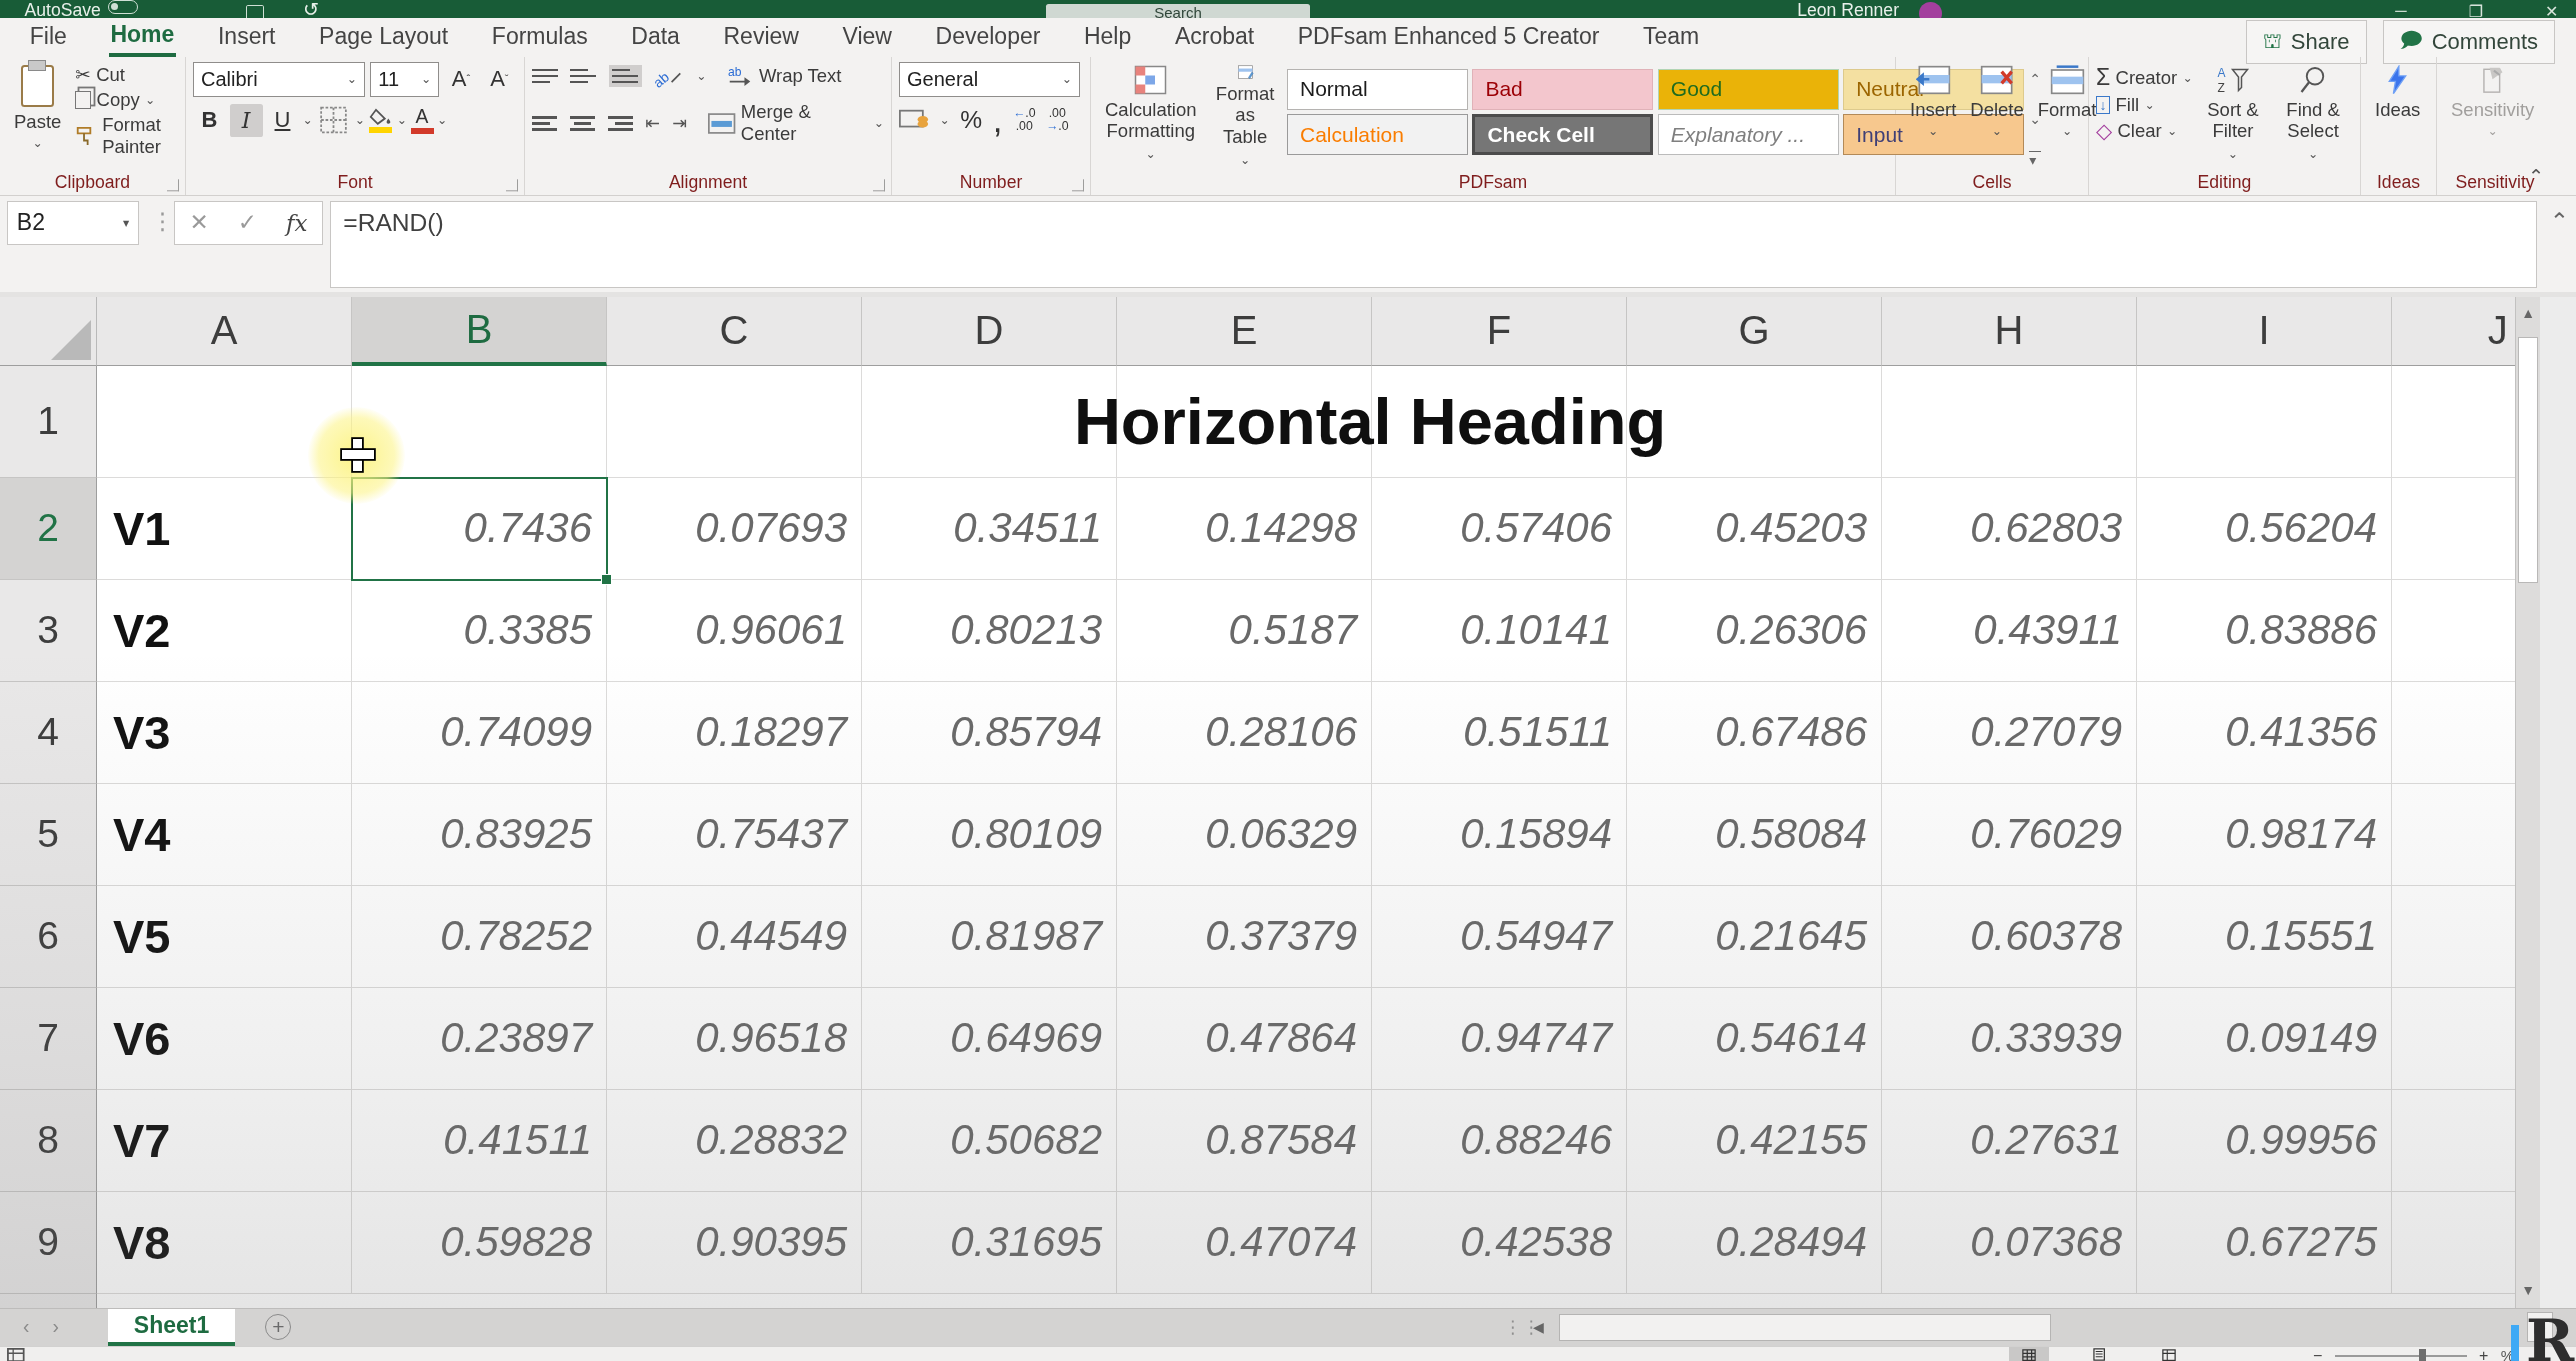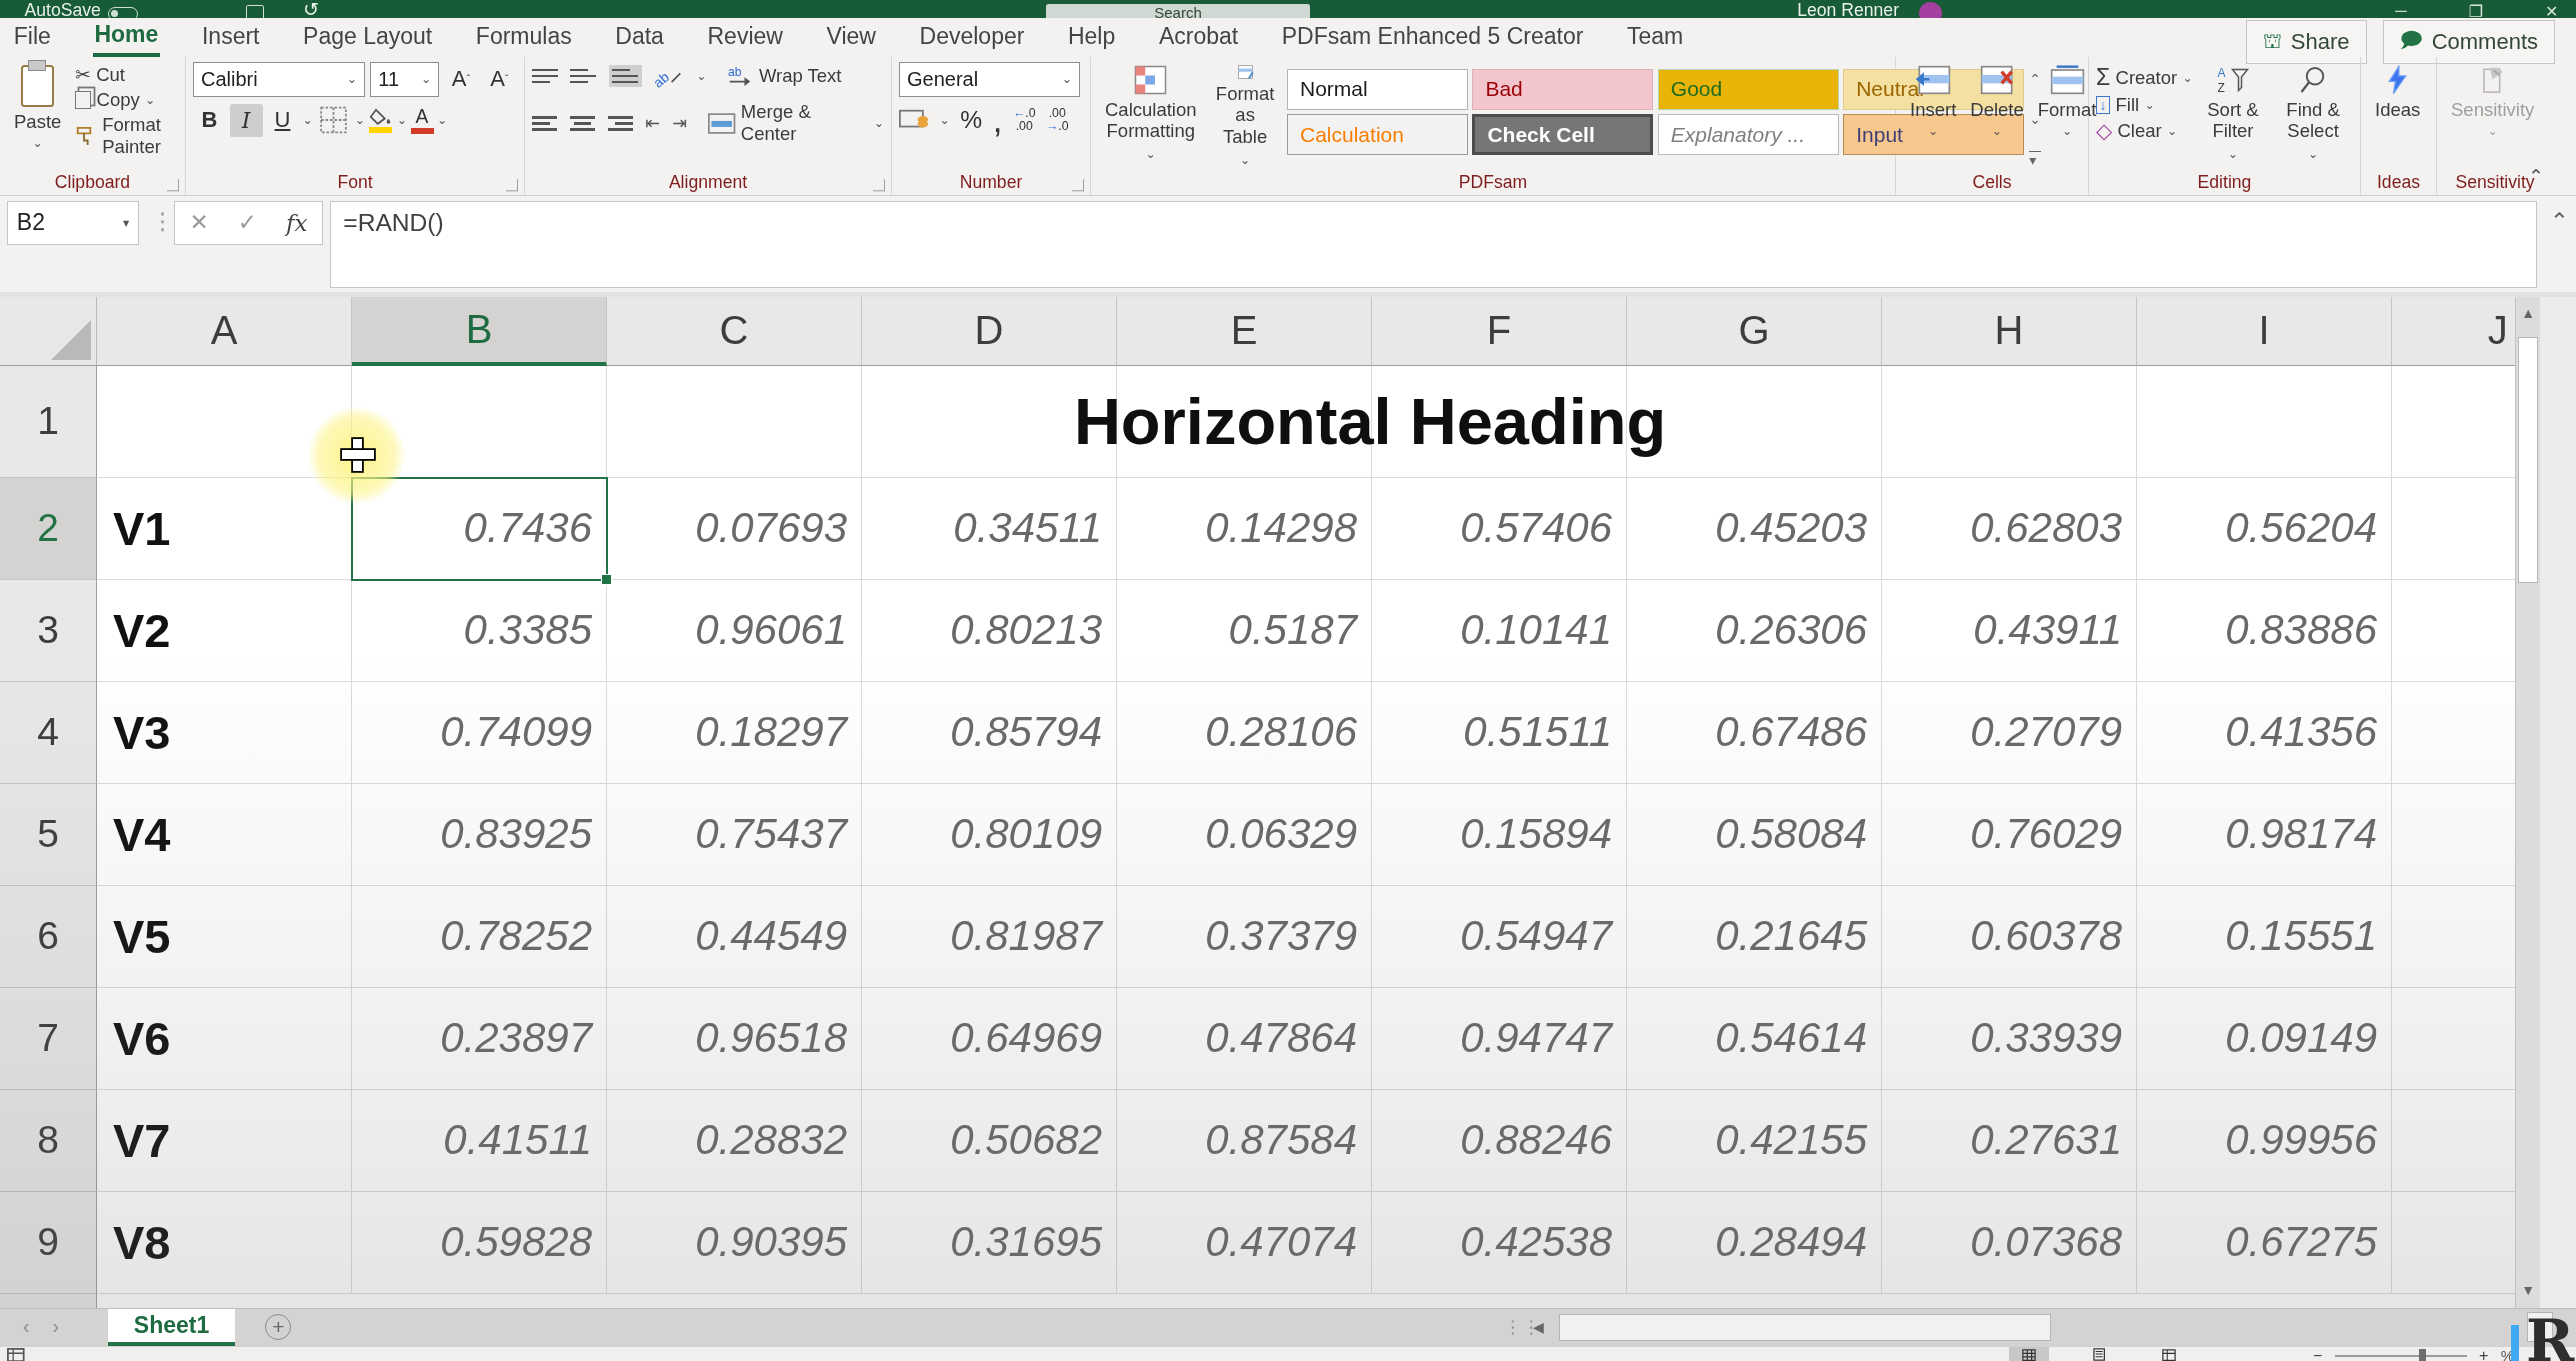--- a/index.html
+++ b/index.html
@@ -3,33 +3,33 @@
 <meta charset="utf-8">
 <style>
   * { margin:0; padding:0; box-sizing:border-box; }
   html,body { width:2576px; height:1362px; overflow:hidden; background:#f3f2f1;
     font-family:"Liberation Sans", sans-serif; -webkit-font-smoothing:antialiased; }
   .app { position:relative; width:2576px; height:1362px; }
 
   
   .titlebar { height:17.6px; background:#185c37; position:relative; overflow:hidden; color:#e8f0ea; }
   .tb-item { position:absolute; bottom:-3.5px; font-size:17.6px; }
-  .autosave-pill { left:24.6px; display:flex; gap:7px; align-items:flex-end; }
+  .autosave-pill { left:24.6px; display:flex; gap:7px; align-items:flex-start; }
   .toggle { width:30px; height:14px; border:1.8px solid #cfe0d5; border-radius:8px; position:relative; }
   .toggle::after { content:''; position:absolute; left:1.8px; top:1.8px; width:7px; height:7px; border-radius:50%; background:#cfe0d5; }
   .save-glyph { left:246px; width:17.6px; height:16px; border:1.8px solid #cfe0d5; border-radius:1.8px; }
   .undo-glyph { left:303px; font-size:19.3px; }
   .search-pill { left:1046px; width:264px; height:14px; background:#cfd8d2; border-radius:2.6px 2.6px 0 0; color:#30463a;
      font-size:15px; text-align:center; bottom:0; }
   .user-name { right:677px; font-size:17.6px; }
   .avatar { right:634px; width:23px; height:23px; border-radius:50%; background:#a33f9e; bottom:-7px; }
   .win-glyphs { right:17.6px; display:flex; gap:62px; font-size:16px; color:#d7e3da; }
 
   
-  .menubar { height:39px; background:#f3f2f1; display:flex; align-items:center; padding:0 12px; position:relative; }
+  .menubar { height:39px; background:#f3f2f1; display:flex; align-items:center; padding:0 28px; position:relative; }
   .menu-tab { font-size:23px; color:#444; margin-right:40px; padding:3.5px 1.8px 5.3px; cursor:default; white-space:nowrap; }
   .menu-tab.active { color:#1e6b41; font-weight:bold; border-bottom:4.4px solid #1e6b41; }
   .menubar-right { position:absolute; right:21px; top:2.6px; display:flex; gap:16px; }
   .chrome-btn { display:flex; align-items:center; gap:8.8px; border:0.9px solid #c8c6c4; background:#f6f5f4;
     padding:3.5px 16px; font-size:22px; color:#33463b; }
   .chrome-btn .g { color:#217346; font-size:21px; }
 
   
   .ribbon { height:139px; border-bottom:0.9px solid #d2d0ce; display:flex; background:#f3f2f1; }
   .rgroup { position:relative; height:100%; border-right:0.9px solid #d8d6d4; padding:5.3px 7px 23px; flex:none; }

